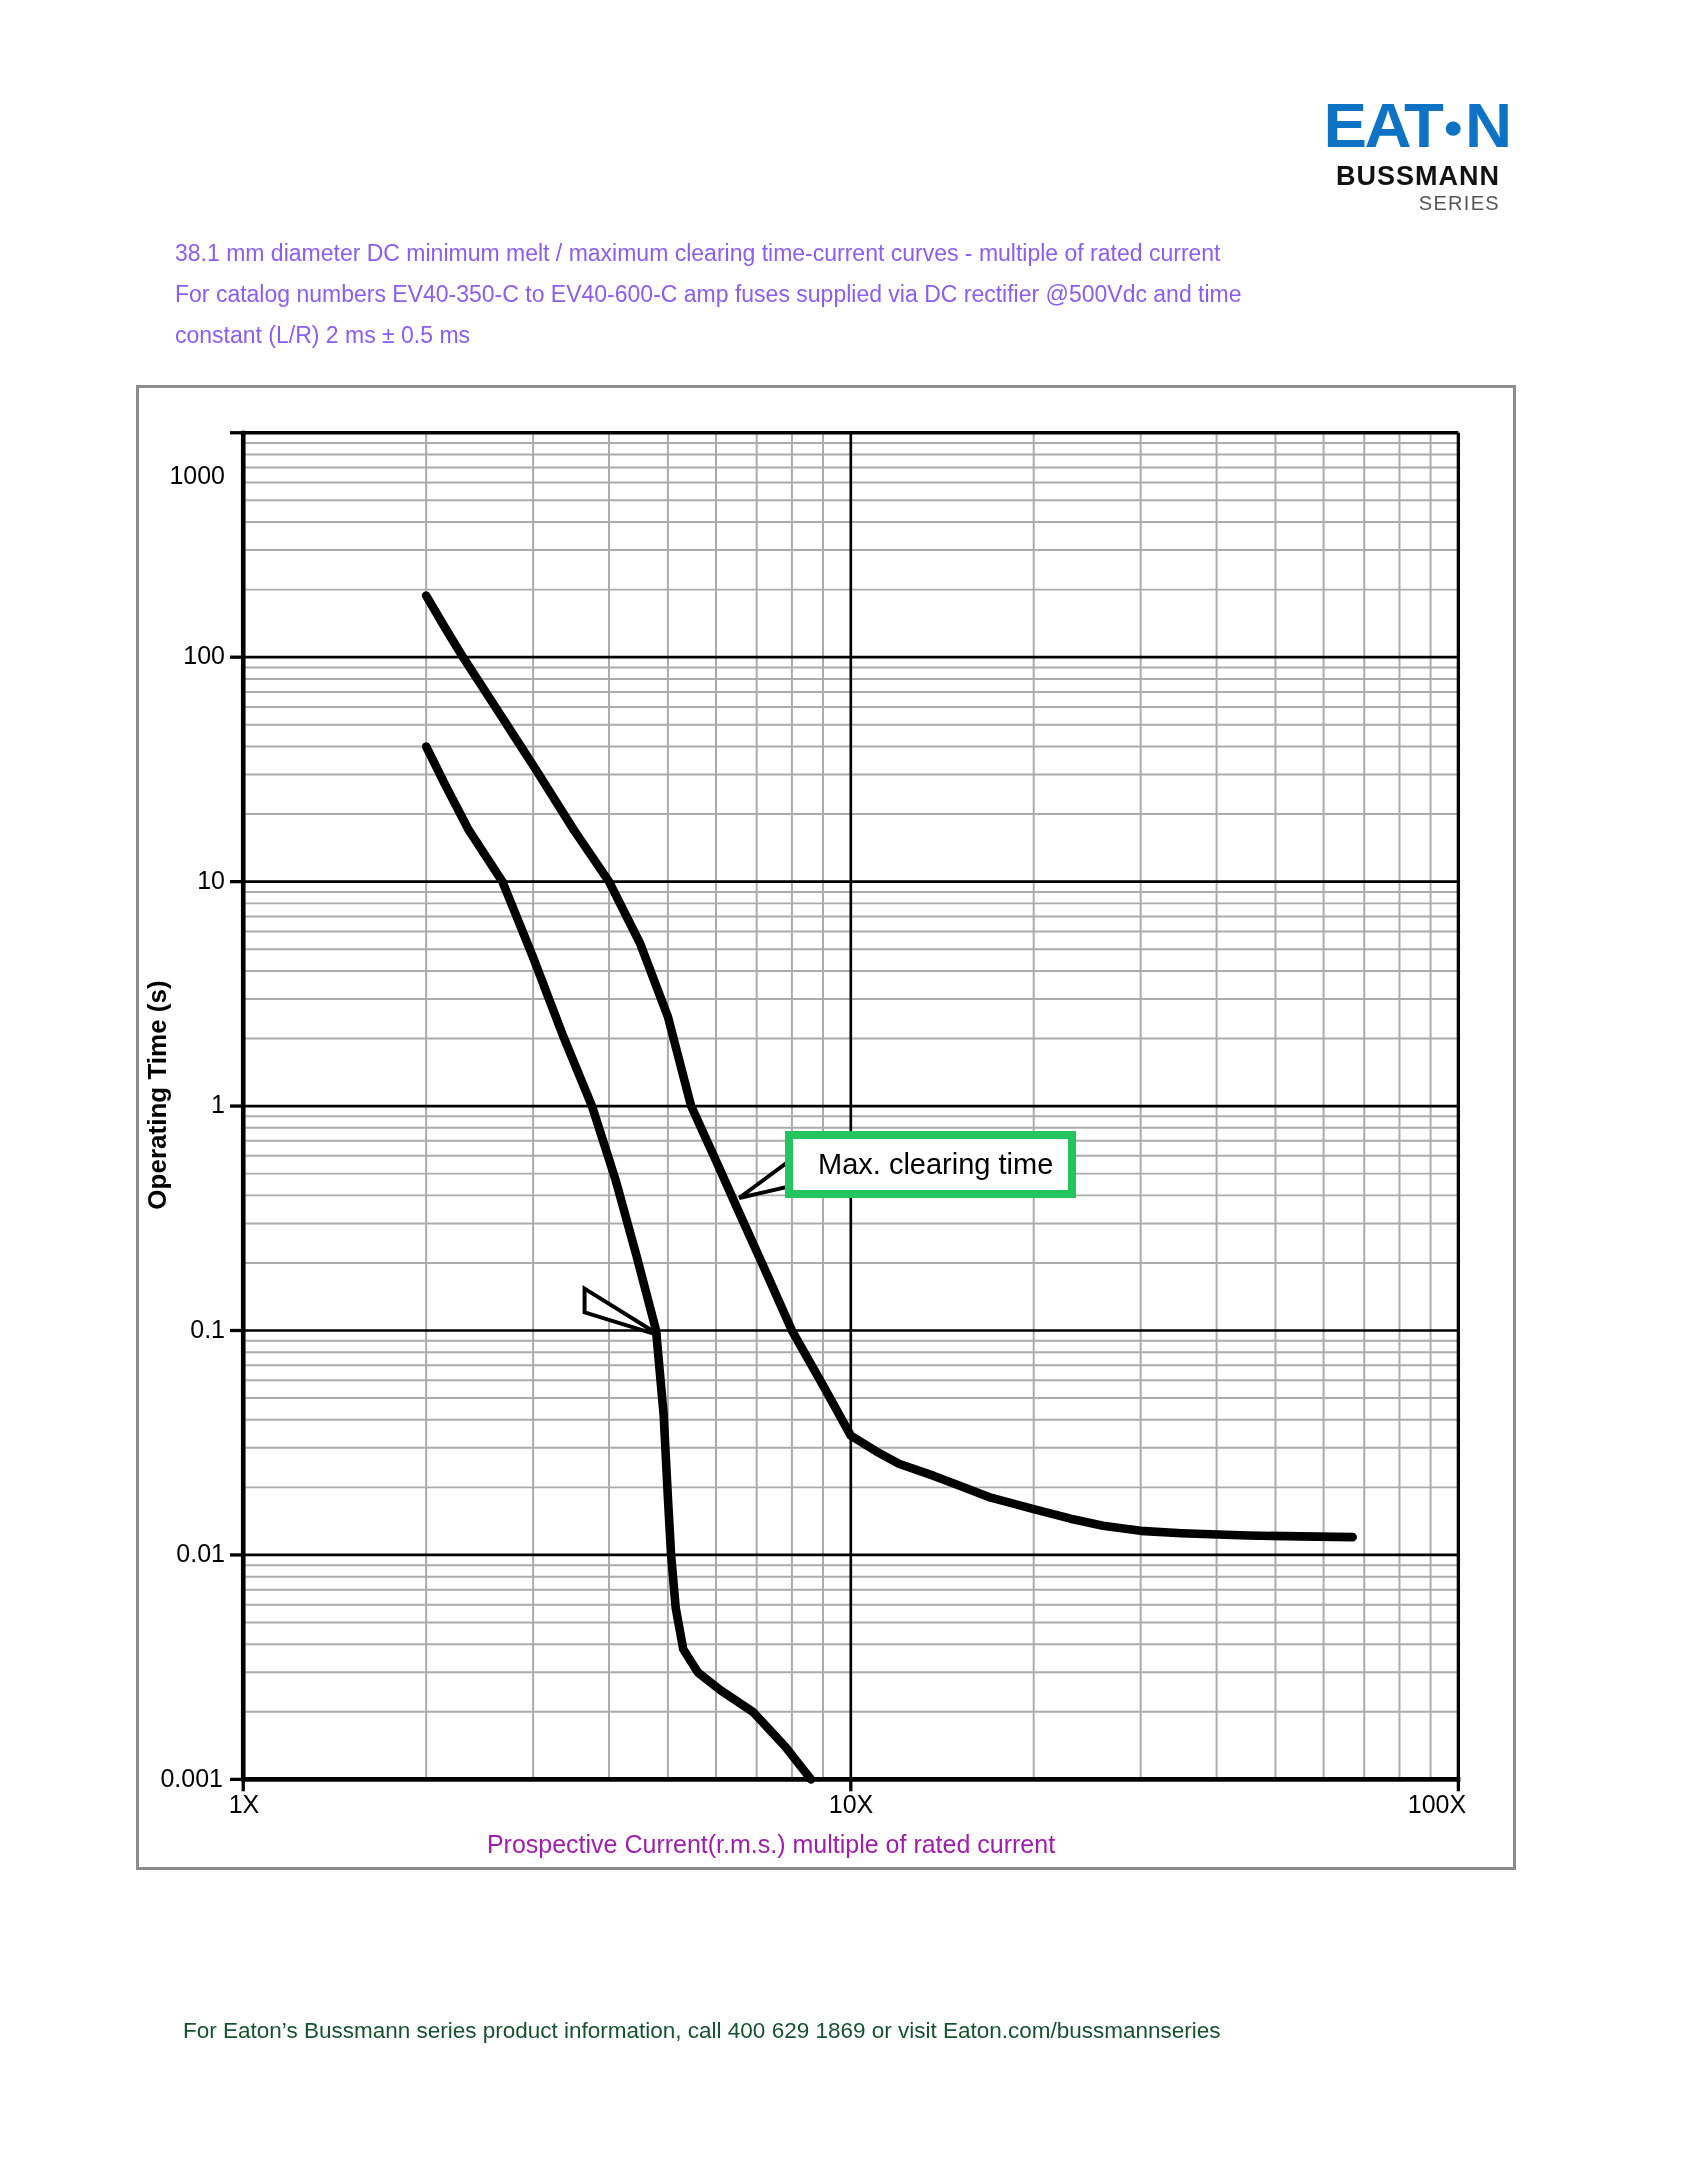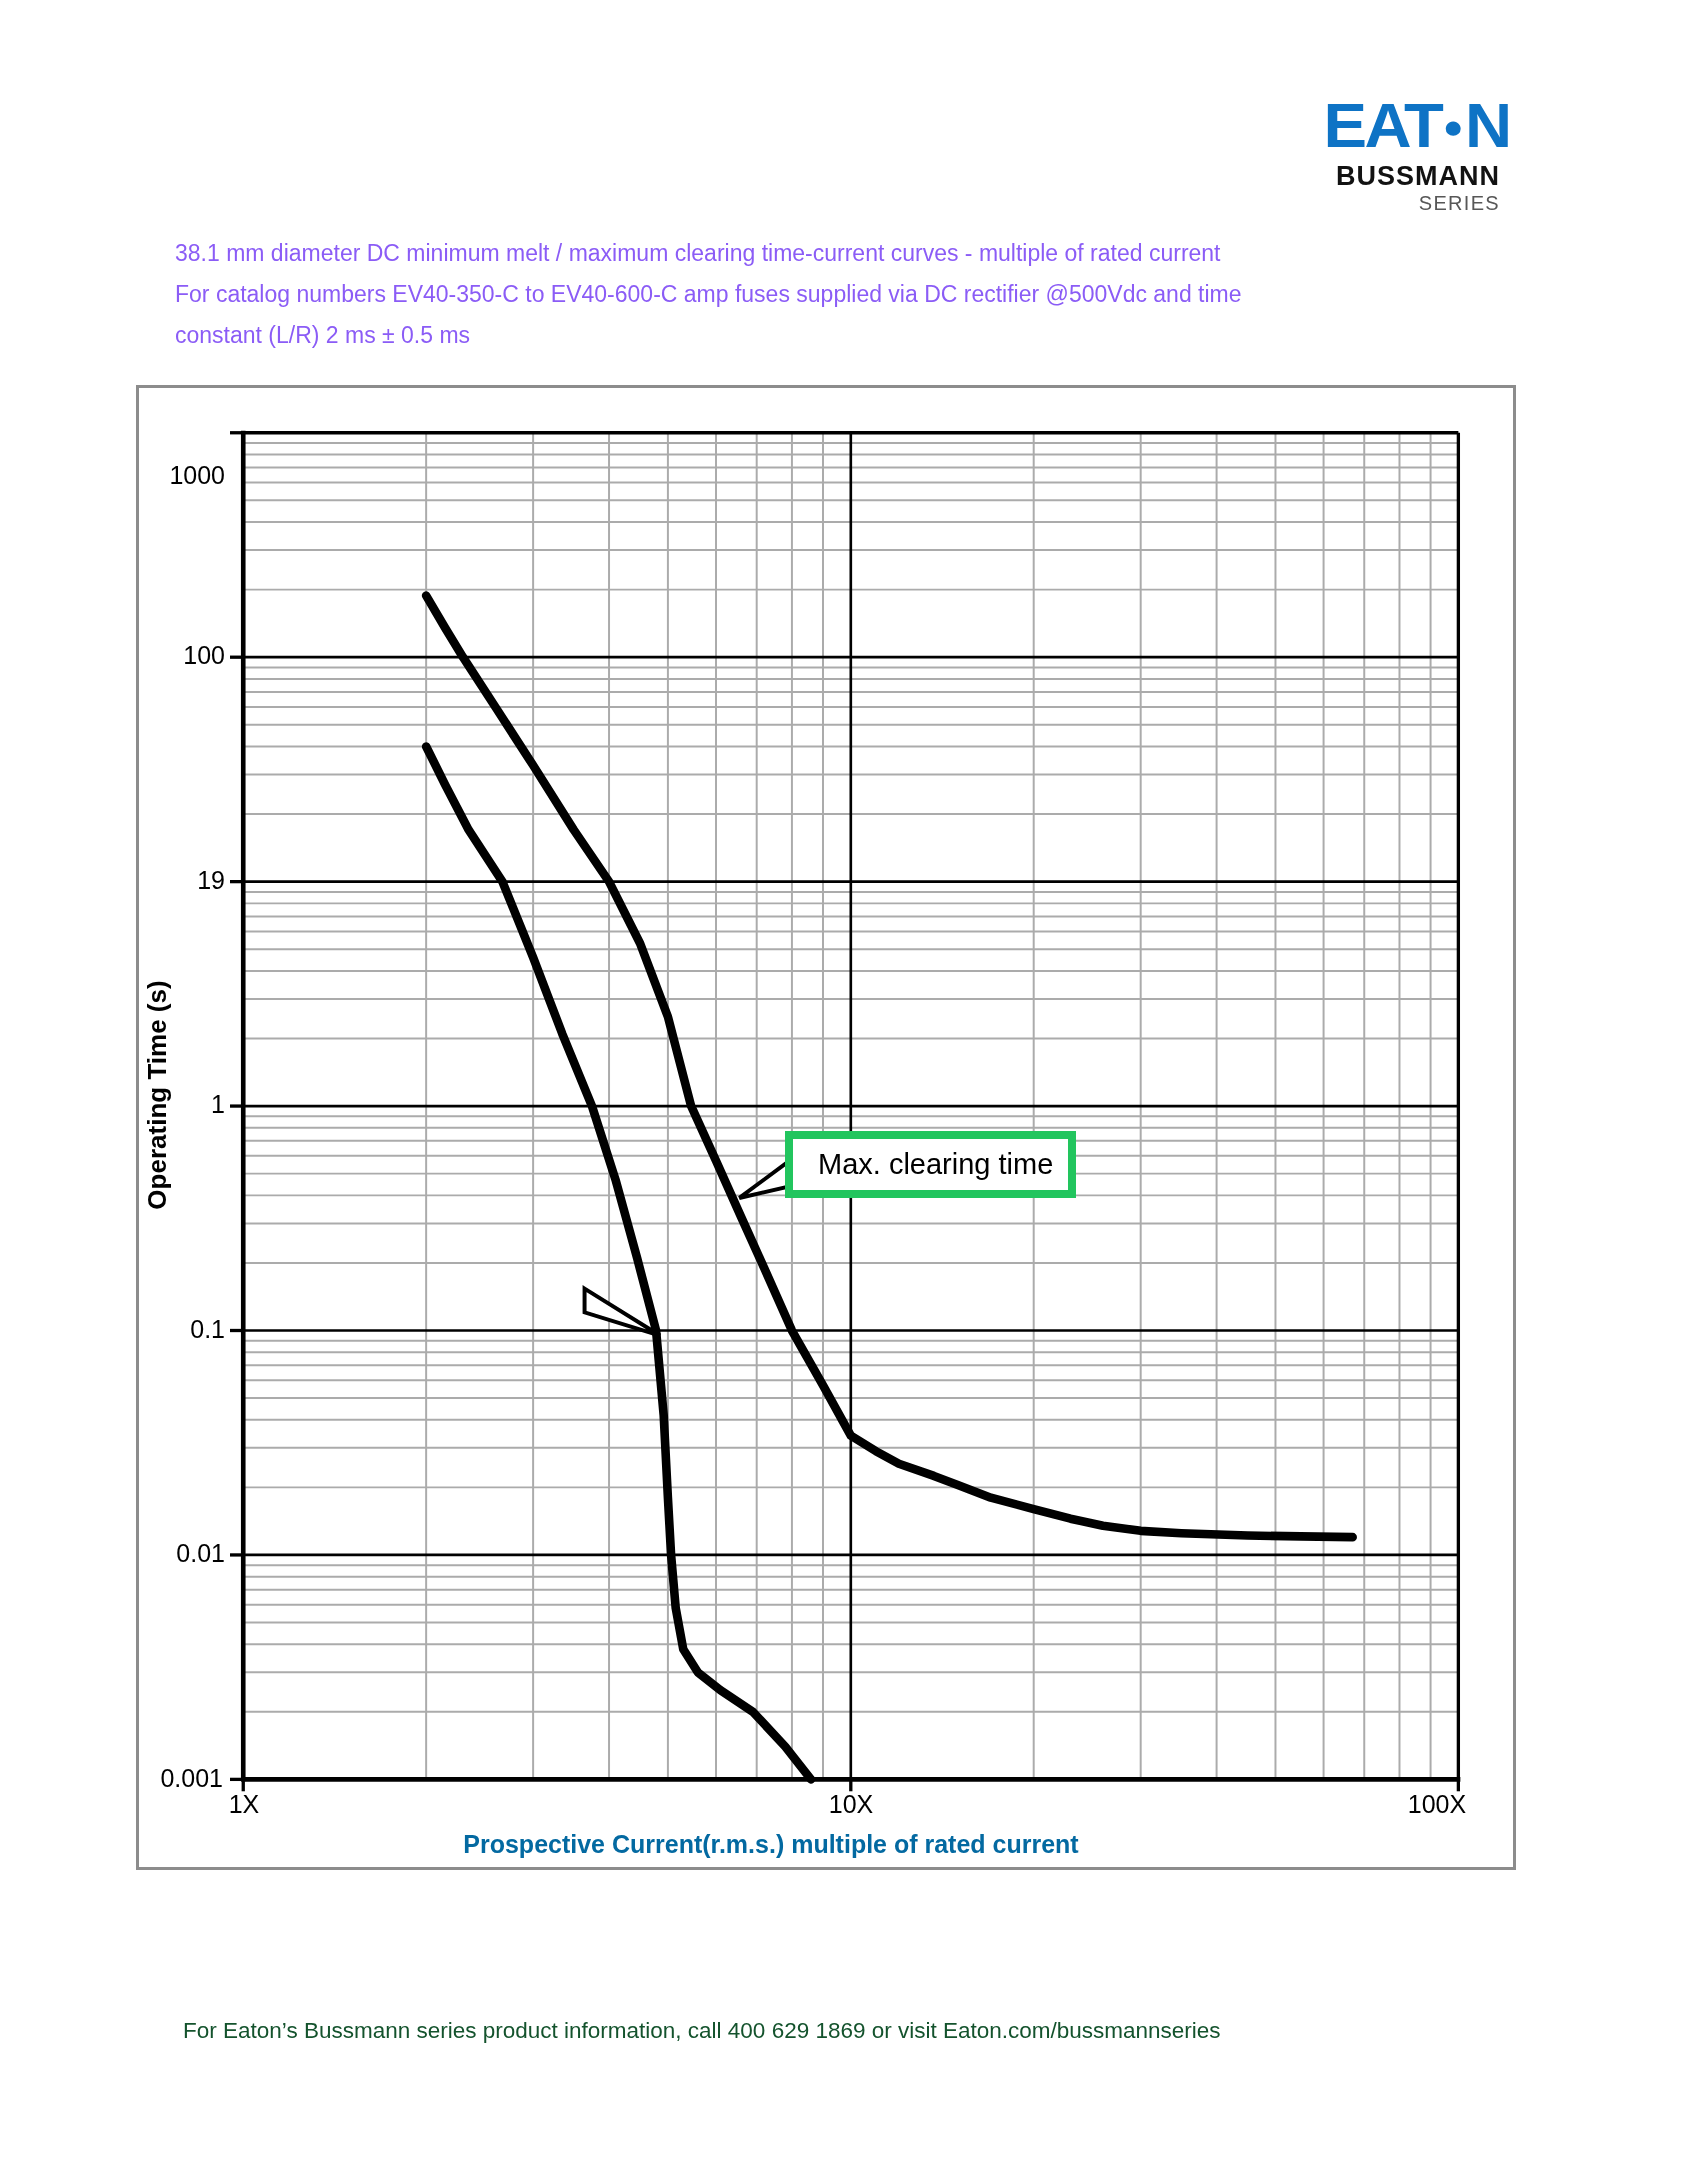--- a/index.html
+++ b/index.html
@@ -24,21 +24,21 @@
     box-sizing:border-box;border:3.3px solid #8c8c8c;background:#ffffff;
   }
   #chart-svg{position:absolute;left:136px;top:385px;}
   .axis-label-y{
     position:absolute;left:157px;top:1095px;width:463px;height:30px;
     transform:translate(-50%,-50%) rotate(-90deg);
     font-weight:bold;font-size:26px;text-align:center;color:#000;
   }
   .axis-label-x{
     position:absolute;left:308px;top:1830px;width:926px;
-    font-weight:bold;font-size:25px;text-align:center;color:#0369a1;
+    font-weight:normal;font-size:25px;text-align:center;color:#a21caf;
   }
   .tick-label{position:absolute;font-size:25px;color:#000;}
   .tick-label.y{width:146px;text-align:right;}
   .tick-label.x{width:146px;text-align:center;}
   
   .callout{
     position:absolute;box-sizing:border-box;background:#ffffff;border:8px solid #22c55e;
     font-size:29px;color:#000;display:flex;align-items:center;z-index:5;
   }
   #callout-max{left:785px;top:1131px;width:291px;height:67px;padding-left:25px;}
@@ -154,21 +154,21 @@
       <polygon points="1192,1756 1118,1811 1192,1794" fill="#ffffff" stroke="#000" stroke-width="6"></polygon>
       <polygon points="884,1948 998,2019 884,1984" fill="#ffffff" stroke="#000" stroke-width="6"></polygon>
     </svg>
 
   <div class="axis-label-y">Operating Time (s)</div>
   <div class="axis-label-x">Prospective Current(r.m.s.) multiple of rated current</div>
 
   <div id="tick-labels">
       <div class="tick-label y" style="left: 79px; top: 417px; margin-top: 44px;">1000</div>
       <div class="tick-label y" style="left: 79px; top: 641px;">100</div>
-      <div class="tick-label y" style="left: 79px; top: 866px;">19</div>
+      <div class="tick-label y" style="left: 79px; top: 866px;">10</div>
       <div class="tick-label y" style="left: 79px; top: 1090px;">1</div>
       <div class="tick-label y" style="left: 79px; top: 1315px;">0.1</div>
       <div class="tick-label y" style="left: 79px; top: 1539px;">0.01</div>
       <div class="tick-label y" style="left: 77px; top: 1764px;">0.001</div>
       <div class="tick-label x" style="left: 171px; top: 1790px;">1X</div>
       <div class="tick-label x" style="left: 778px; top: 1790px;">10X</div>
       <div class="tick-label x" style="left: 1364px; top: 1790px;">100X</div>
     </div>
 
   <div class="callout" id="callout-max">

